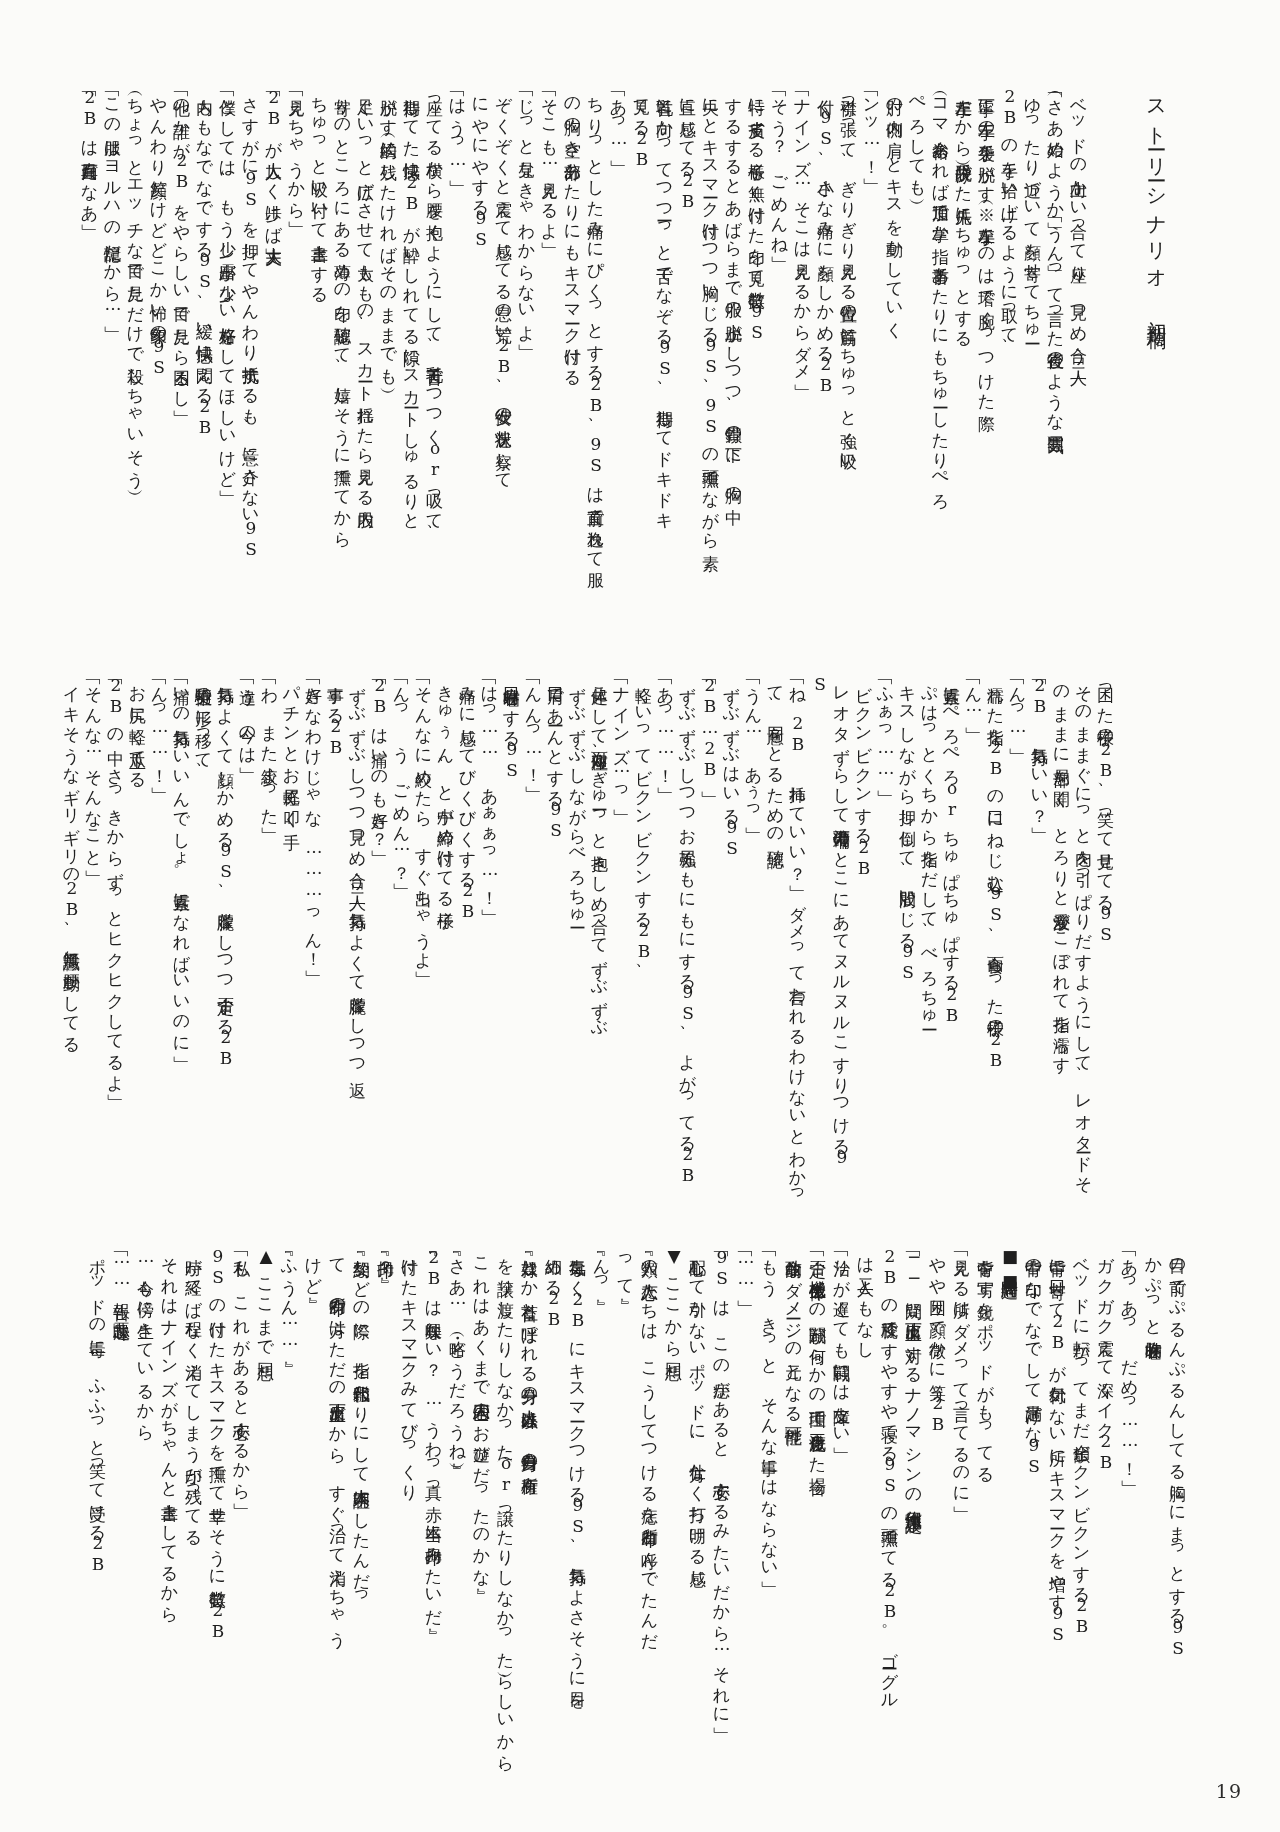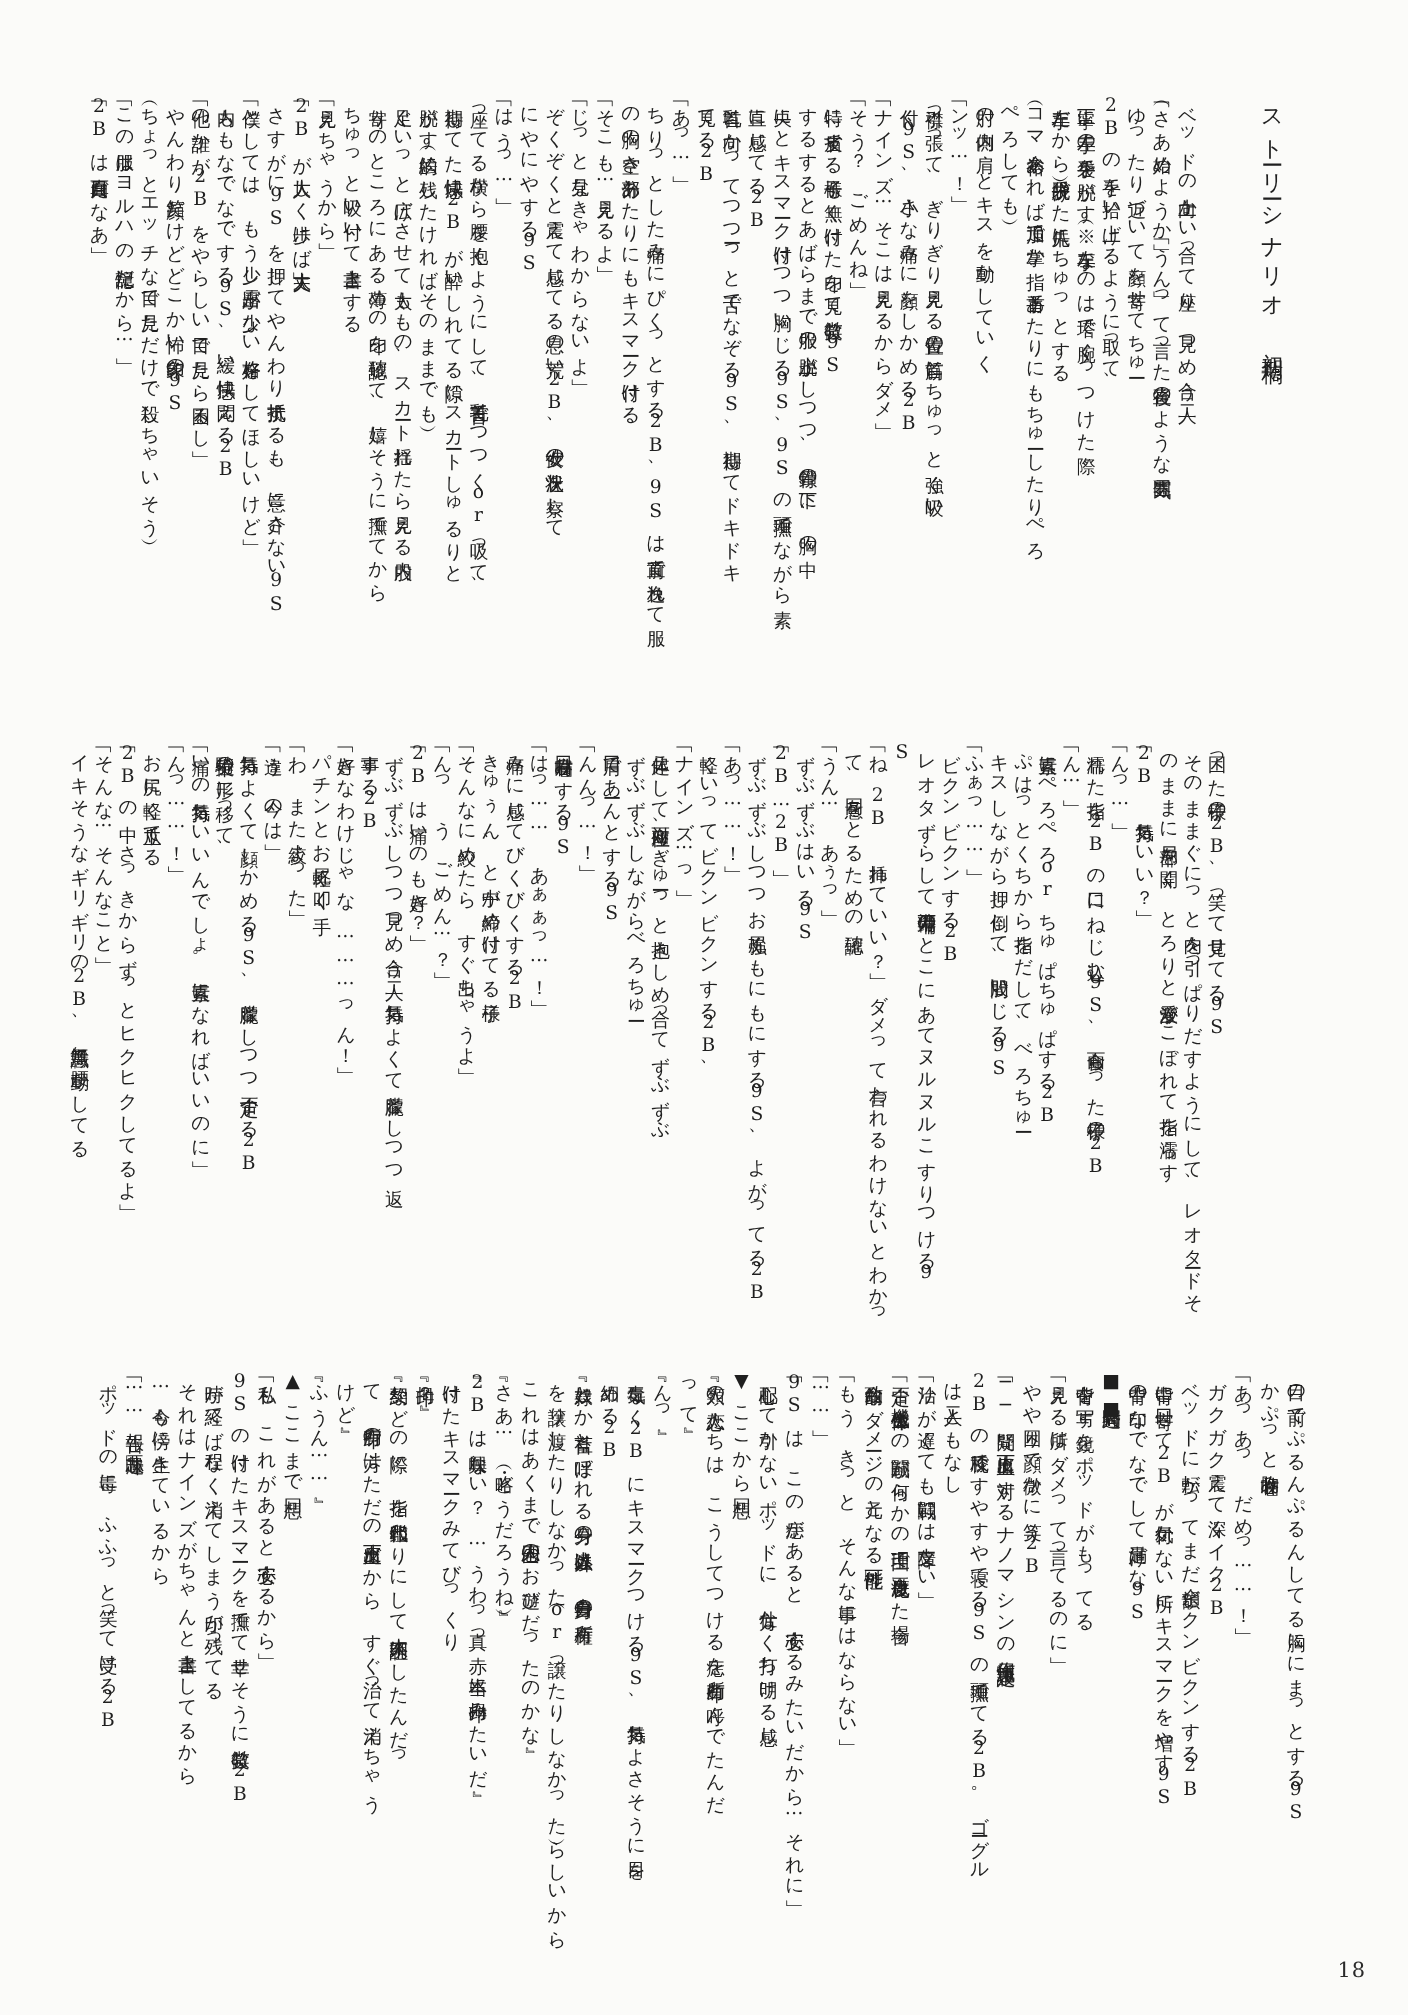--- a/index.html
+++ b/index.html
@@ -198,15 +198,15 @@
         <p class="vcol">「私も　これがあると安心するから」</p>
         <p class="vcol">9Sの付けたキスマークを撫でて幸せそうに微笑む2B</p>
         <p class="vcol">時が経てば程なく消えてしまう印が残ってる</p>
         <p class="vcol">それはナインズがちゃんと上書きしてるから</p>
         <p class="vcol">…今も傍に生きているから</p>
         <p class="vcol">「……報告　悪趣味」</p>
         <p class="vcol">ポッドの毒に、ふふっと笑って受ける2B</p>
       </div>
   </section>
 
-  <div class="pageno">18</div>
+  <div class="pageno">19</div>
 
 </div>
 
 </body></html>

